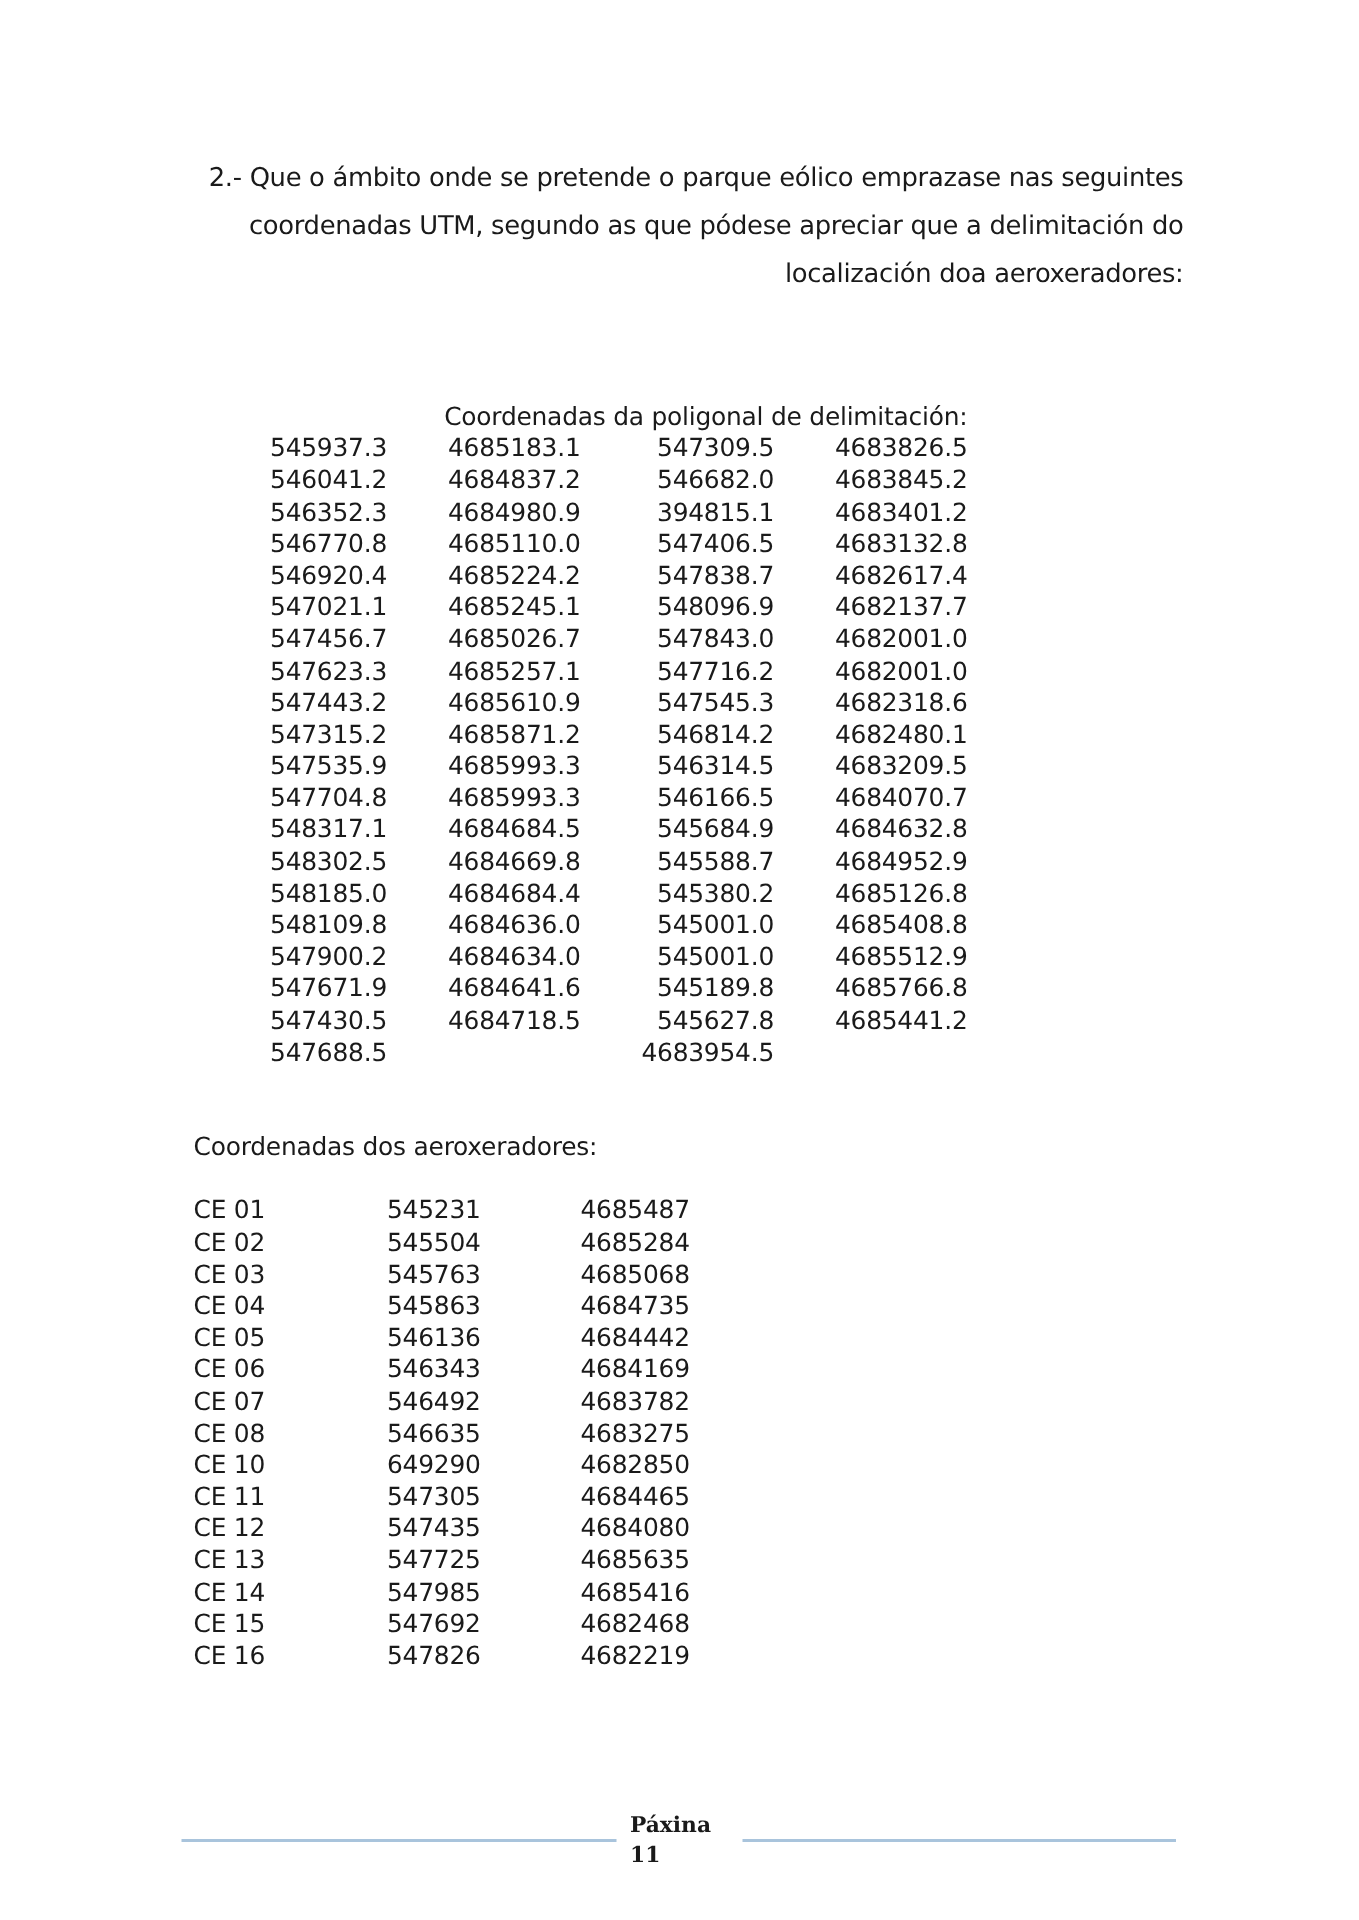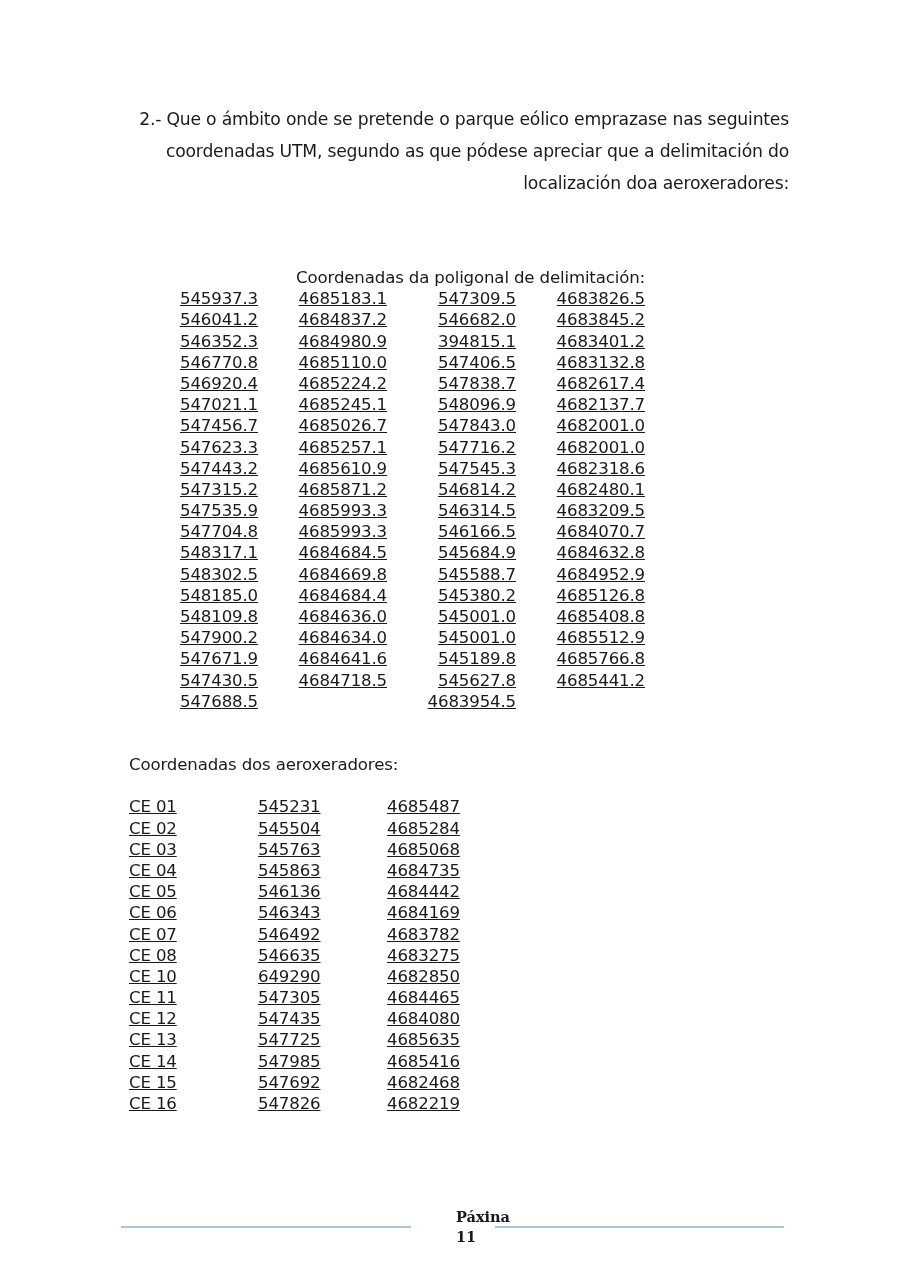--- a/index.html
+++ b/index.html
@@ -3,31 +3,31 @@
 <meta charset="utf-8">
 <style>
   html, body { margin: 0; padding: 0; background: #ffffff; }
   body { width: 906px; height: 1280px; position: relative; overflow: hidden;
          font-family: "DejaVu Sans", sans-serif; color: #1a1a1a; }
   .para { position: absolute; left: 129px; top: 103px; width: 660px;
           font-size: 17.2px; line-height: 32px; letter-spacing: -0.2px; }
   .para span { display: block; white-space: nowrap; text-align: right; }
   .block { position: absolute; left: 129px; font-size: 16.6px; line-height: 21.2px; letter-spacing: -0.15px; }
   .heading { white-space: nowrap; }
-  .row { display: flex; height: 21.2px; text-decoration: underline; }
+  .row { display: flex; height: 21.2px; }
   .c { width: 129px; white-space: nowrap; }
   .poly { top: 267px; text-align: right; }
   .turb { top: 754px; }
   .gap { height: 21.2px; }
   .footer-line { position: absolute; top: 1226px; height: 1.5px; background: #a9c4dc; }
   .fl-left { left: 121px; width: 290px; }
   .fl-right { left: 495px; width: 289px; }
   .footer-label { position: absolute; left: 420px; top: 1207px; font-family: "DejaVu Serif", serif;
                   font-weight: bold; font-size: 14.5px; line-height: 20px; color: #1a1a1a; }
-  .footer-label span { display: block; margin-left: 36px; }
+  .footer-label span { display: block; }
 </style>
 </head>
 <body>
 
 <div class="para">
   <span>2.- Que o ámbito onde se pretende o parque eólico emprazase nas  seguintes</span>
   <span>coordenadas UTM, segundo as que pódese apreciar que a delimitación do</span>
   <span>localización doa aeroxeradores:</span>
 </div>
 

